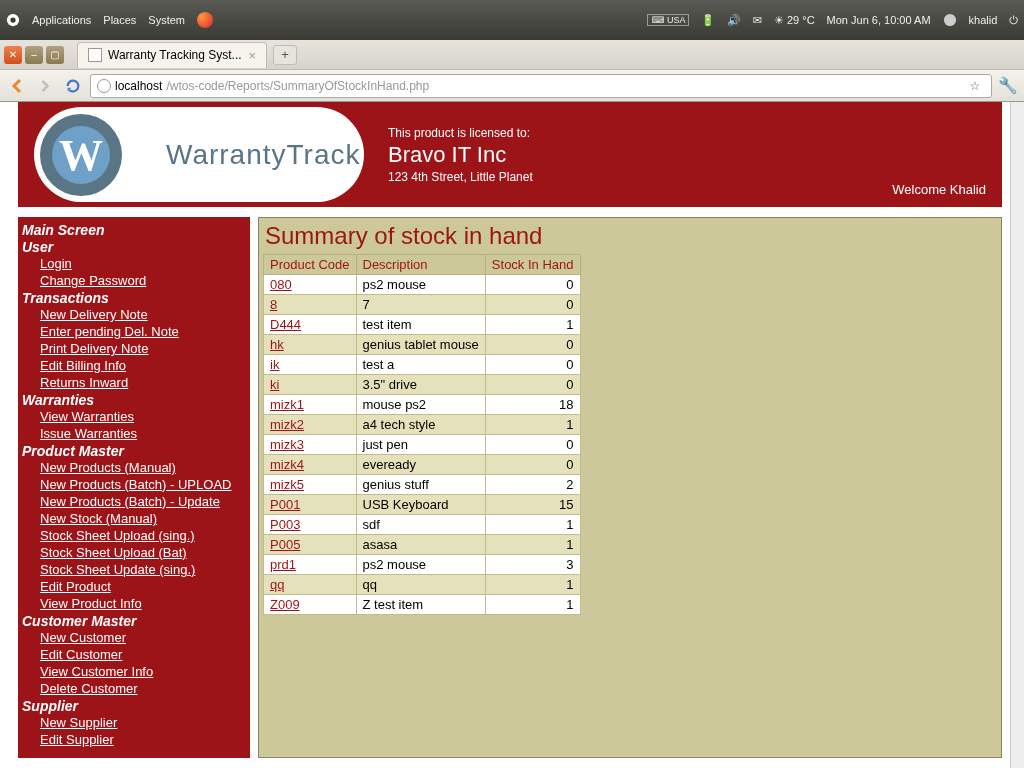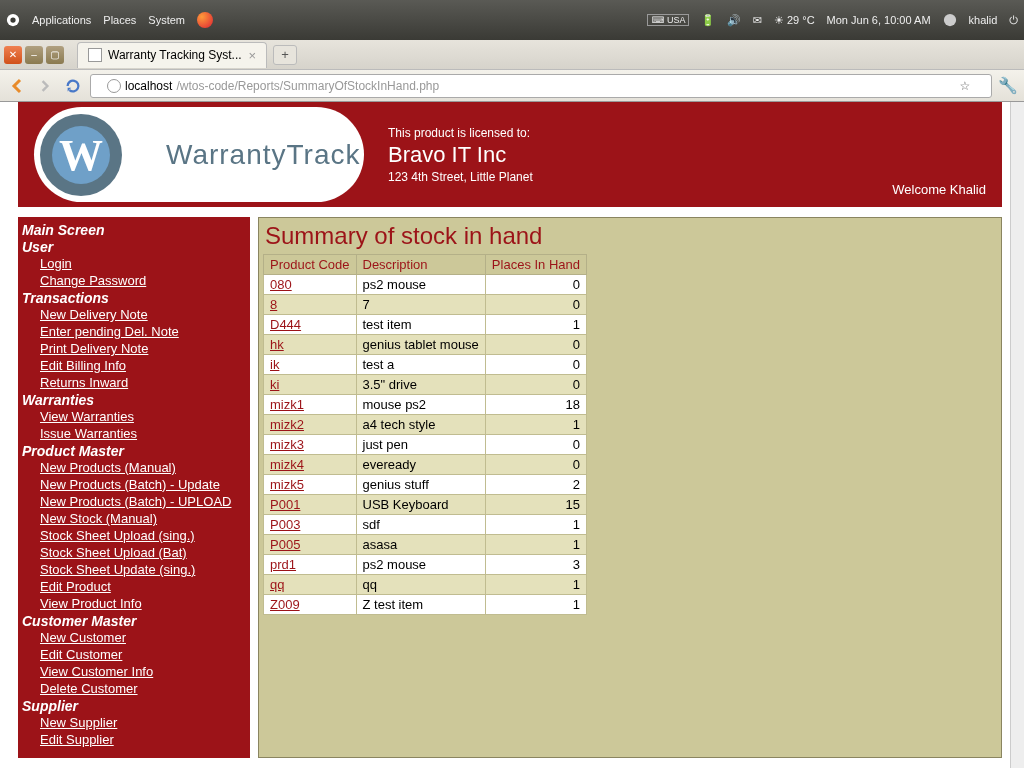--- a/index.html
+++ b/index.html
@@ -17,21 +17,21 @@
 .win-btn { width:18px; height:18px; border-radius:3px; margin-right:3px; display:flex; align-items:center; justify-content:center; font-size:10px; color:#fff;}
 .close-b{background:linear-gradient(#f08050,#d0501a);} .min-b{background:linear-gradient(#b0a080,#8a7a50);} .max-b{background:linear-gradient(#b0a080,#8a7a50);}
 .tab { margin-left:10px; background:#f5f3ec; border:1px solid #bbb; border-bottom:none; border-radius:4px 4px 0 0; height:26px; display:flex; align-items:center; padding:0 10px; font-size:12px; gap:6px; width:190px;}
 .tab .page-icon{width:14px;height:14px;border:1px solid #999;background:#fff;}
 .tab .xclose{color:#999;font-size:13px;margin-left:auto;}
 .newtab{width:24px;height:20px;border:1px solid #bbb;border-radius:3px;margin-left:6px;background:#e7e4dc;display:flex;align-items:center;justify-content:center;font-size:13px;color:#555;}
 
 
 .nav-bar { height:32px; background:linear-gradient(#f4f2eb,#e4e1d9); display:flex; align-items:center; padding:0 6px; gap:6px; border-bottom:1px solid #999;}
 .backbtn,.fwdbtn,.reloadbtn{width:22px;height:22px;display:flex;align-items:center;justify-content:center;}
-.url-bar{flex:1;height:24px;background:#fff;border:1px solid #aaa;border-radius:3px;display:flex;align-items:center;padding:0 16px;font-size:12px;gap:4px;}
+.url-bar{flex:1;height:24px;background:#fff;border:1px solid #aaa;border-radius:3px;display:flex;align-items:center;padding:0 6px;font-size:12px;gap:4px;}
 .url-globe{width:14px;height:14px;border:1px solid #999;border-radius:50%;}
 .url-host{color:#000;} .url-path{color:#999;}
 .star-ico,.wrench-ico{width:20px;height:20px;display:flex;align-items:center;justify-content:center;color:#666;}
 
 
 .viewport{height:682px;position:relative;}
 .sbar{position:absolute;right:0;top:0;width:14px;height:100%;background:#eee;border-left:1px solid #ccc;}
 
 
 .page{padding:0 14px 0 0;}
@@ -156,22 +156,22 @@
           <a href="#">New Delivery Note</a>
           <a href="#">Enter pending Del. Note</a>
           <a href="#">Print Delivery Note</a>
           <a href="#">Edit Billing Info</a>
           <a href="#">Returns Inward</a>
           <div class="section">Warranties</div>
           <a href="#">View Warranties</a>
           <a href="#">Issue Warranties</a>
           <div class="section">Product Master</div>
           <a href="#">New Products (Manual)</a>
+          <a href="#">New Products (Batch) - UPLOAD</a>
           <a href="#">New Products (Batch) - Update</a>
-          <a href="#">New Products (Batch) - UPLOAD</a>
           <a href="#">New Stock (Manual)</a>
           <a href="#">Stock Sheet Upload (sing.)</a>
           <a href="#">Stock Sheet Upload (Bat)</a>
           <a href="#">Stock Sheet Update (sing.)</a>
           <a href="#">Edit Product</a>
           <a href="#">View Product Info</a>
           <div class="section">Customer Master</div>
           <a href="#">New Customer</a>
           <a href="#">Edit Customer</a>
           <a href="#">View Customer Info</a>
@@ -180,21 +180,21 @@
           <a href="#">New Supplier</a>
           <a href="#">Edit Supplier</a>
         </div>
       <div class="content">
         <div class="ptitle">Summary of stock in hand</div>
         <table class="rpt">
           <thead>
               <tr id="thead-row">
                 <th>Product Code</th>
                 <th>Description</th>
-                <th>Places In Hand</th>
+                <th>Stock In Hand</th>
               </tr>
             </thead>
           <tbody id="tbody">
               <tr>
                 <td><a href="#">080</a></td>
                 <td>ps2 mouse</td>
                 <td class="num">0</td>
               </tr>
               <tr>
                 <td><a href="#">8</a></td>

